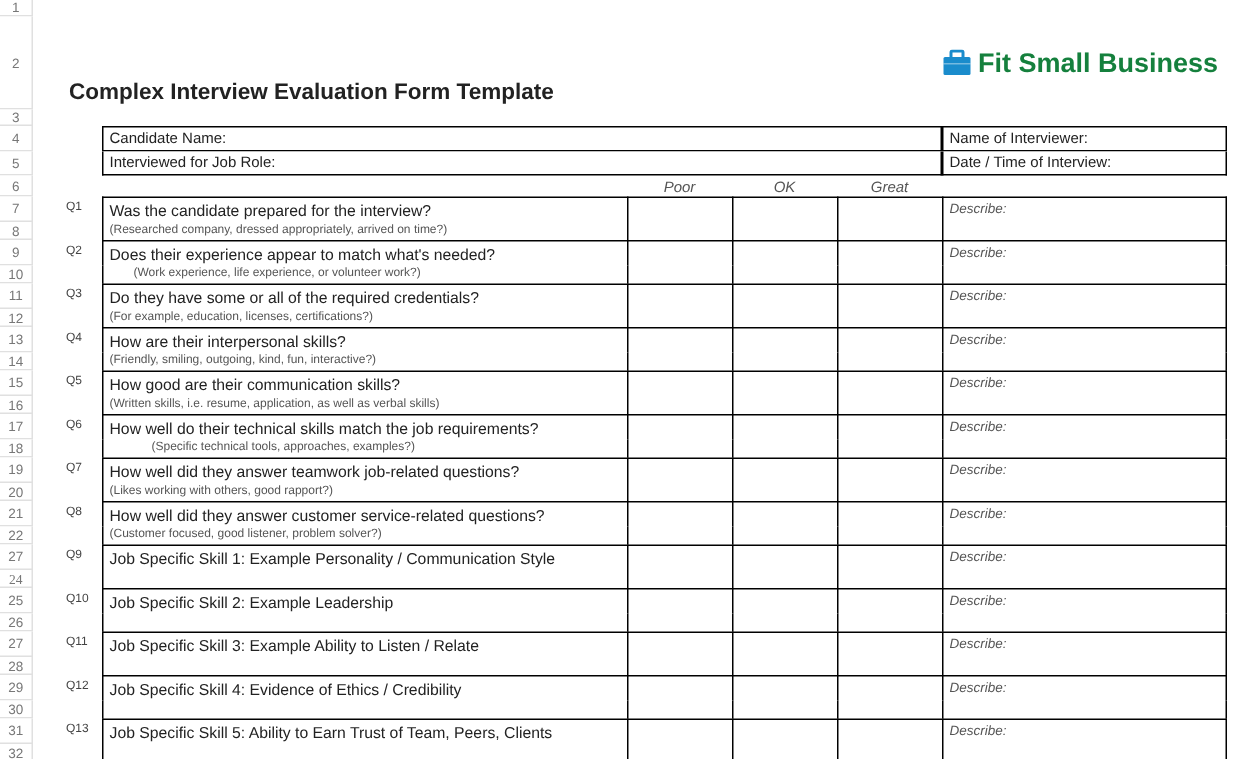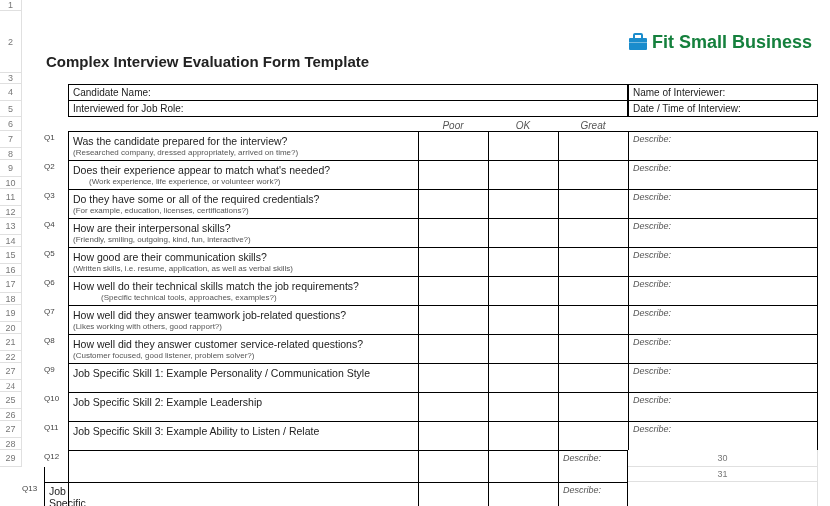--- a/index.html
+++ b/index.html
@@ -336,20 +336,21 @@
     <div class="blank"></div>
     <div class="blank"></div>
     <div class="subtext" style="min-height: 12px;"></div>
     <div class="rbox-b"></div>
     <div class="rbox-b"></div>
     <div class="rbox-b"></div>
     <div class="desc-b"></div>
     <div class="rowhdr">29</div>
     <div class="blank"></div>
     <div class="qcol">Q12</div>
+    <div class="question">Job Specific Skill 4: Evidence of Ethics / Credibility</div>
     <div class="rbox"></div>
     <div class="rbox"></div>
     <div class="rbox"></div>
     <div class="desc">Describe:</div>
     <div class="rowhdr" style="min-height: 12px; text-align: right;">30</div>
     <div class="blank"></div>
     <div class="blank"></div>
     <div class="subtext" style="min-height: 12px;"></div>
     <div class="rbox-b"></div>
     <div class="rbox-b"></div>

